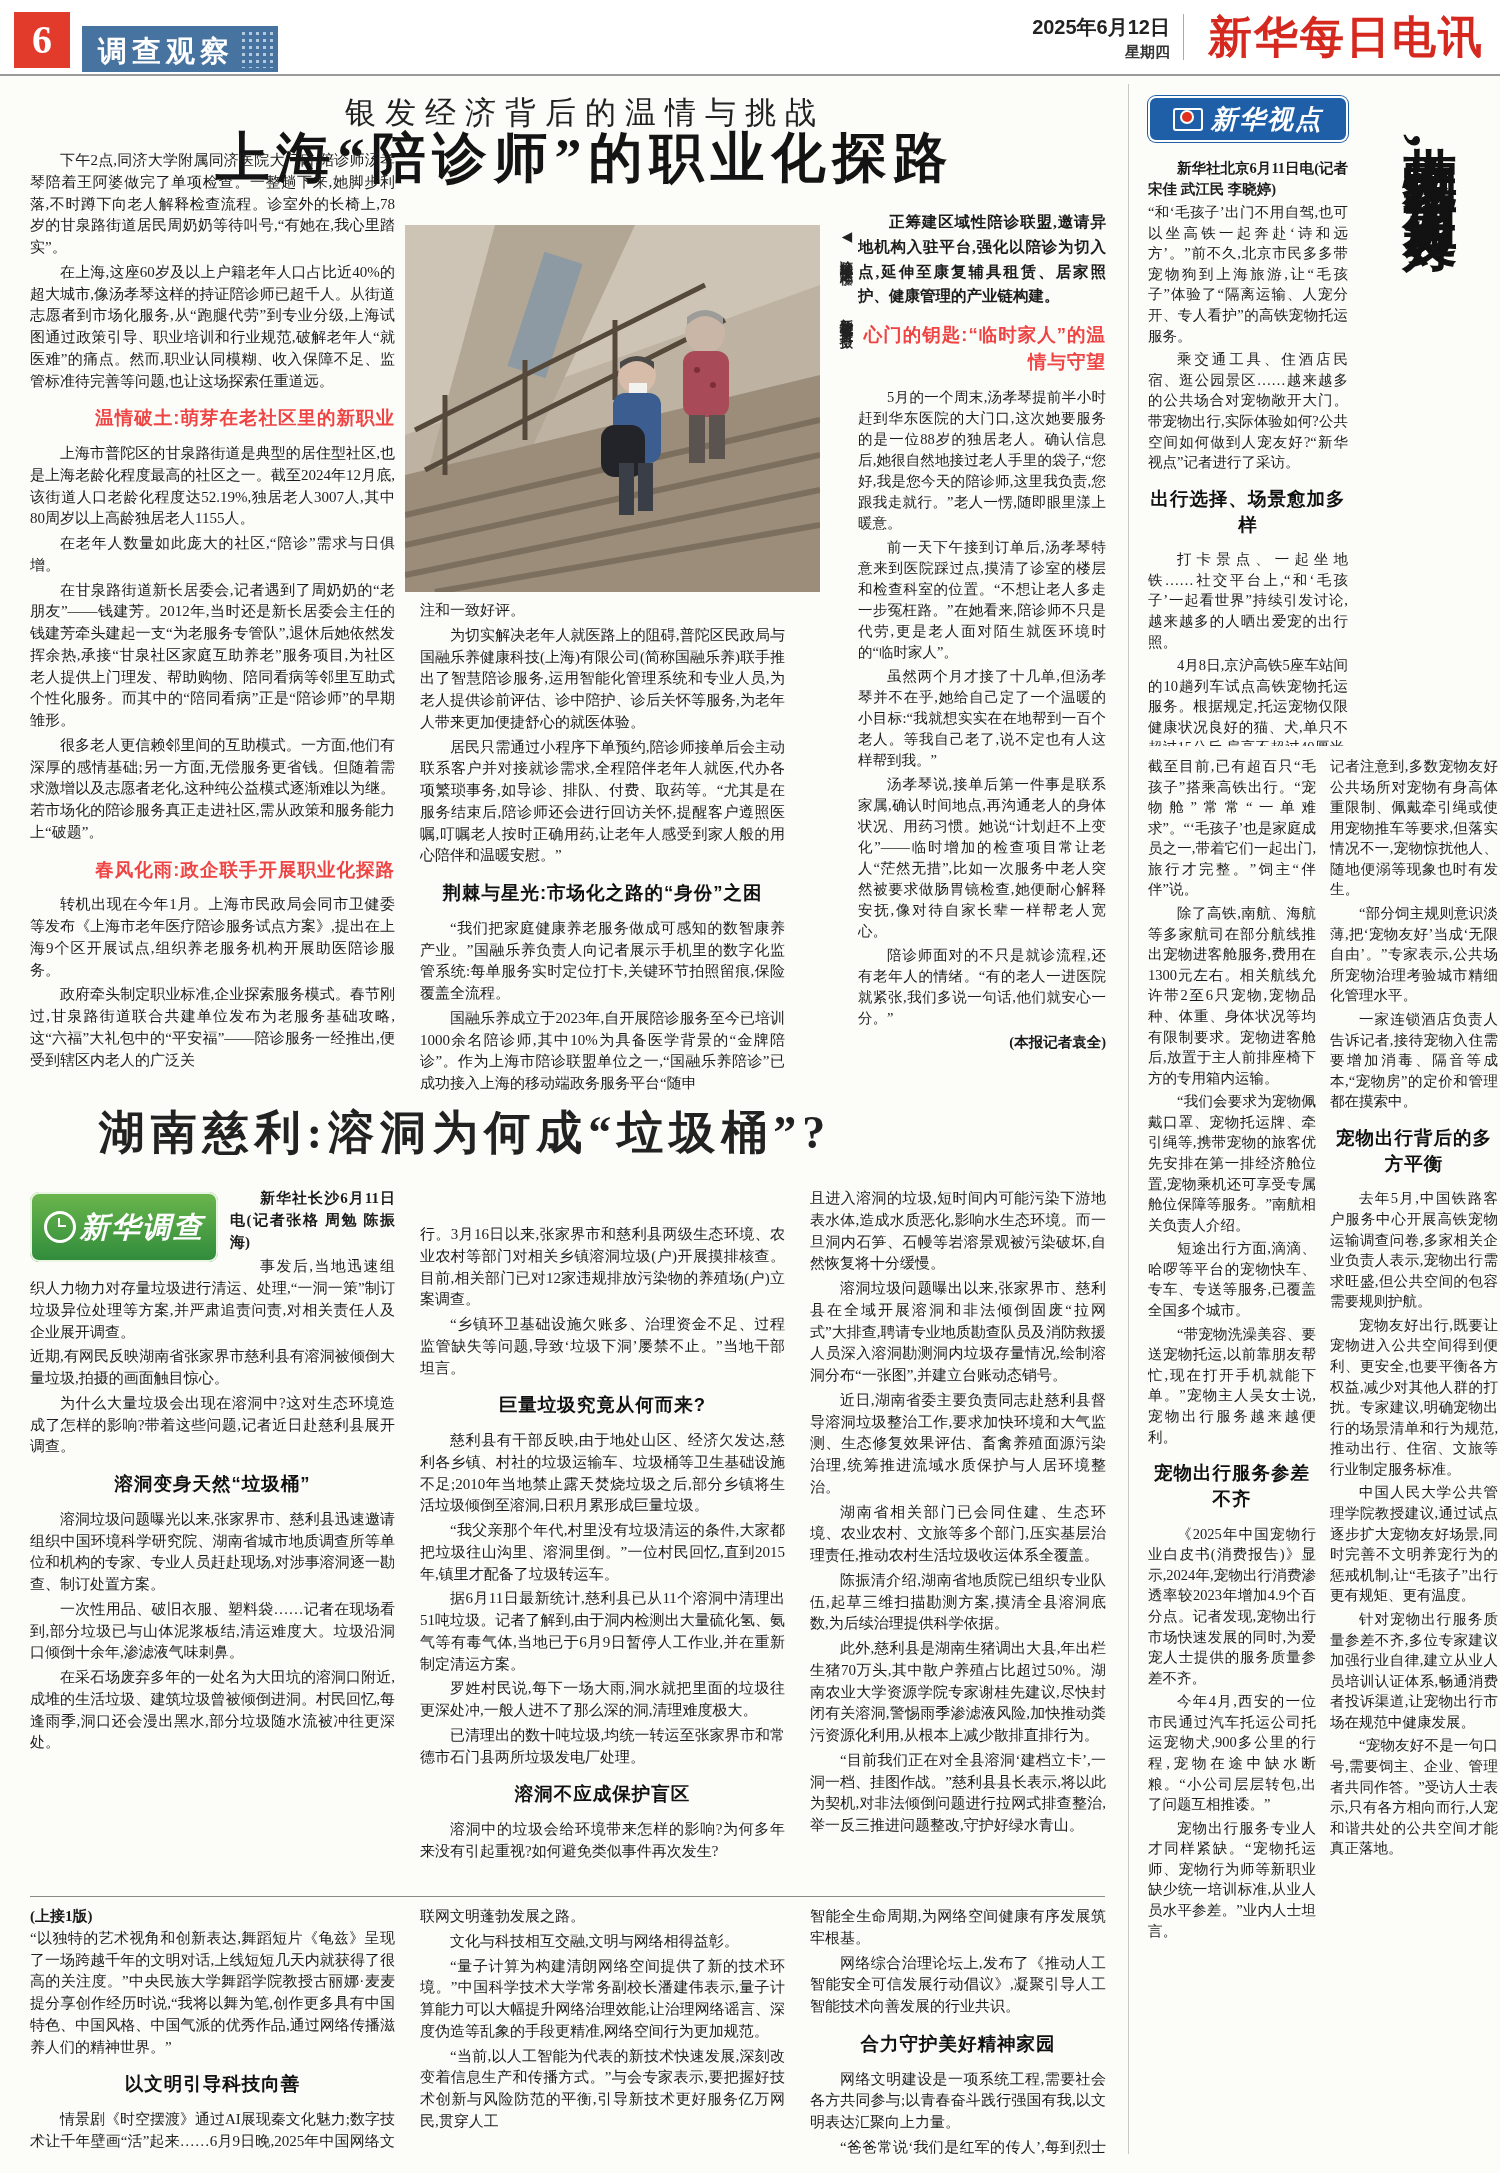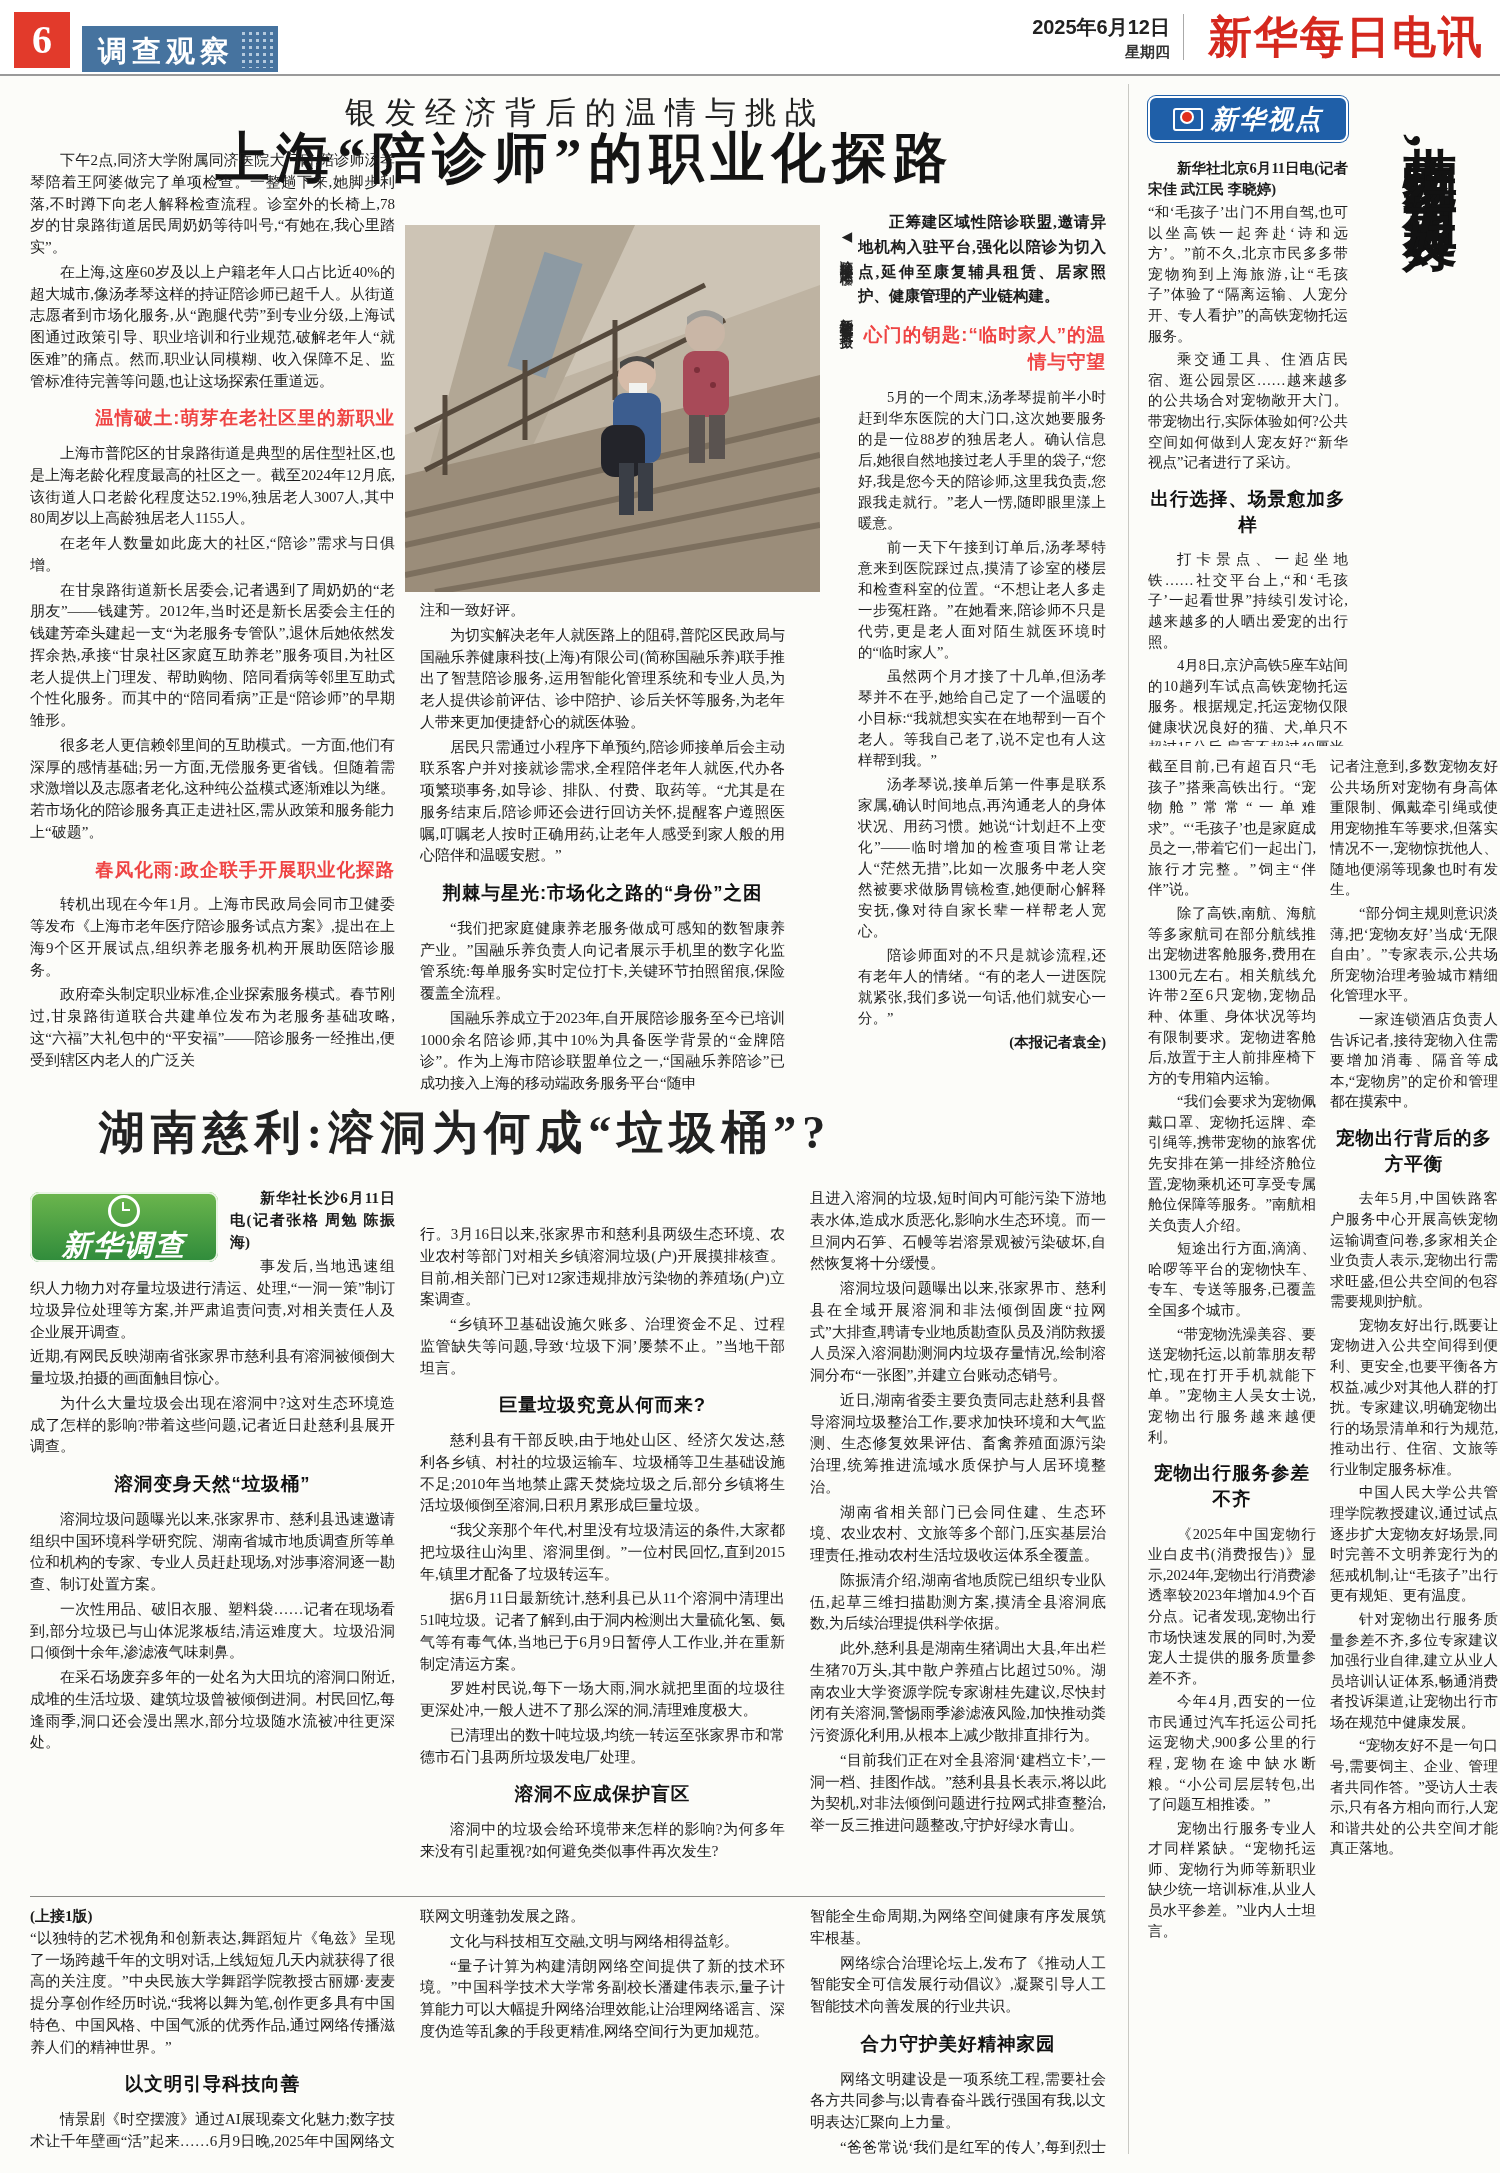--- a/index.html
+++ b/index.html
@@ -47,21 +47,21 @@
   #xhbox .cam:before{content:"";position:absolute;left:7px;top:2.5px;width:10px;height:10px;background:#e0301e;border-radius:50%;box-shadow:0 0 0 2px #fff;}
   #xhbox .t{color:#fff;font:italic bold 26px/1 "Liberation Sans",sans-serif;letter-spacing:2px;}
   #vheadline{position:absolute;left:1366px;top:104px;height:645px;width:128px;writing-mode:vertical-rl;
              font:bold 54px/128px "Liberation Serif",serif;letter-spacing:6px;color:#121212;text-align:left;}
   .vcol{font-size:14.5px;line-height:1.42;}
   
   #headline2{position:absolute;left:50px;top:1104px;width:830px;text-align:center;
              font:bold 46px/1.25 "Liberation Serif",serif;letter-spacing:6px;color:#222;}
   #greenbox{float:left;width:188px;height:70px;margin:4px 12px 6px 0;border-radius:9px;
             background:linear-gradient(180deg,#6cb64d,#2f8b3b);display:flex;align-items:center;justify-content:center;gap:4px;
-            box-shadow:inset 0 0 0 2px #eaf5e4;flex-direction:column;}
+            box-shadow:inset 0 0 0 2px #eaf5e4;}
   #greenbox .mag{width:26px;height:26px;border:3px solid #fff;border-radius:50%;position:relative;}
   #greenbox .mag:before{content:"";position:absolute;left:11px;top:4px;width:2px;height:9px;background:#fff;}
   #greenbox .mag:after{content:"";position:absolute;left:11px;top:11px;width:8px;height:2px;background:#fff;}
   #greenbox .t{color:#fff;font:italic bold 29px/1 "Liberation Sans",sans-serif;letter-spacing:2px;}
   
   #brule{position:absolute;left:30px;top:1896px;width:1075px;height:1px;background:#8a8a86;}
   .openref{font-weight:bold;}
 </style>
 </head>
 <body>
@@ -238,20 +238,21 @@
 
   <div id="brule"></div>
   <div class="col" style="left:30px;top:1906px;width:365px;height:248px;">
     <span class="openref">(上接1版)</span>
     <div style="display:inline;"><div class="blk cont">“以独特的艺术视角和创新表达,舞蹈短片《龟兹》呈现了一场跨越千年的文明对话,上线短短几天内就获得了很高的关注度。”中央民族大学舞蹈学院教授古丽娜·麦麦提分享创作经历时说,“我将以舞为笔,创作更多具有中国特色、中国风格、中国气派的优秀作品,通过网络传播滋养人们的精神世界。”</div><div class="blk sub">以文明引导科技向善</div><div class="blk p">情景剧《时空摆渡》通过AI展现秦文化魅力;数字技术让千年壁画“活”起来……6月9日晚,2025年中国网络文明大会“科技·文化·文明”主题晚会在安徽合肥举行,以“科技+文化+艺术”综合呈现的精彩节目,带领观众感受中国互</div></div>
   </div>
   <div class="col" style="left:420px;top:1906px;width:365px;height:248px;">
       <div class="blk cont">联网文明蓬勃发展之路。</div>
       <div class="blk p">文化与科技相互交融,文明与网络相得益彰。</div>
       <div class="blk p">“量子计算为构建清朗网络空间提供了新的技术环境。”中国科学技术大学常务副校长潘建伟表示,量子计算能力可以大幅提升网络治理效能,让治理网络谣言、深度伪造等乱象的手段更精准,网络空间行为更加规范。</div>
+      <div class="blk p">“当前,以人工智能为代表的新技术快速发展,深刻改变着信息生产和传播方式。”与会专家表示,要把握好技术创新与风险防范的平衡,引导新技术更好服务亿万网民,贯穿人工</div>
     </div>
   <div class="col" style="left:810px;top:1906px;width:296px;height:248px;">
       <div class="blk cont">智能全生命周期,为网络空间健康有序发展筑牢根基。</div>
       <div class="blk p">网络综合治理论坛上,发布了《推动人工智能安全可信发展行动倡议》,凝聚引导人工智能技术向善发展的行业共识。</div>
       <div class="blk sub">合力守护美好精神家园</div>
       <div class="blk p">网络文明建设是一项系统工程,需要社会各方共同参与;以青春奋斗践行强国有我,以文明表达汇聚向上力量。</div>
       <div class="blk p">“爸爸常说‘我们是红军的传人’,每到烈士纪念日,我都会在网上讲述那段历史,把爱国的种子播撒进更多人心里。”一位革命先辈后代在现场分享。</div>
     </div>
 
 </div>

